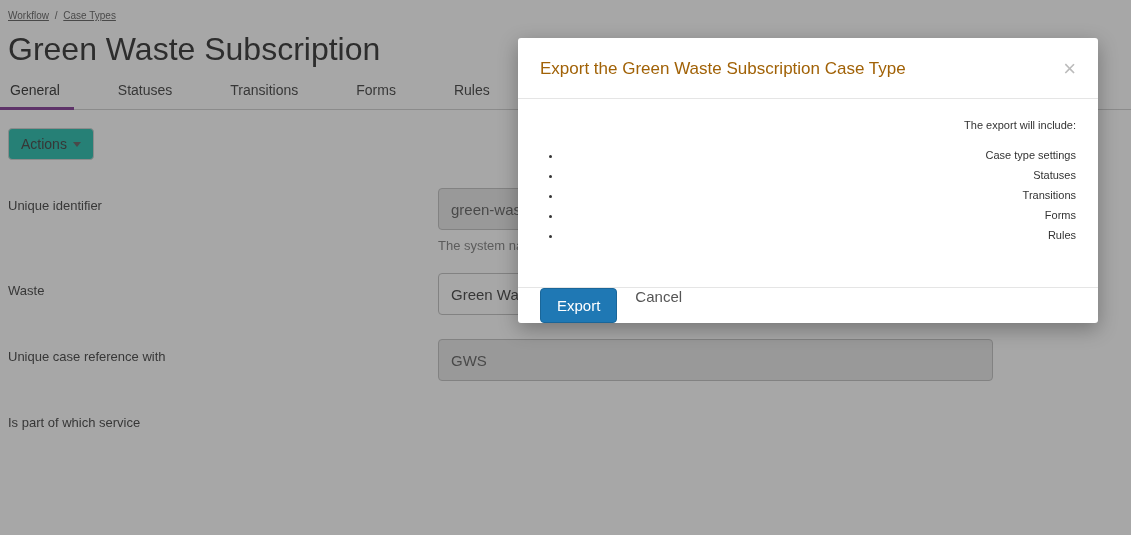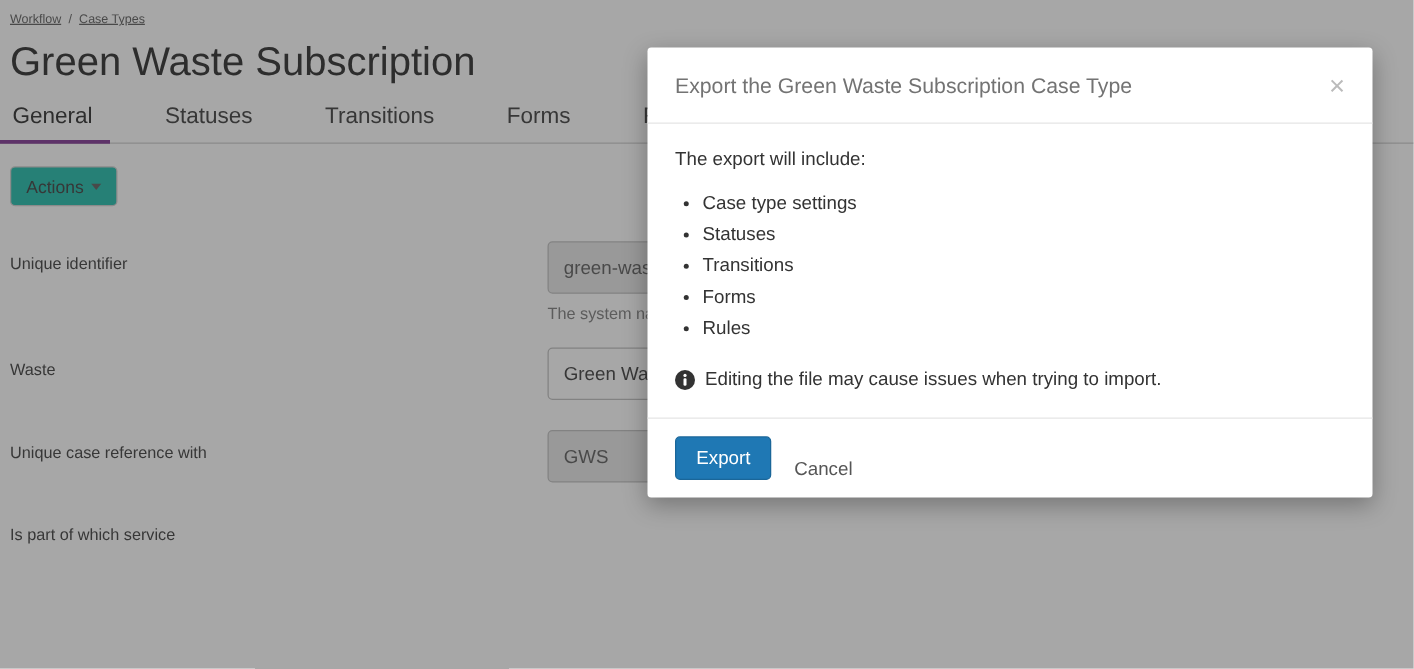--- a/index.html
+++ b/index.html
@@ -9,21 +9,21 @@
 
   
   .breadcrumb { padding: 10px 8px 6px; font-size: 10px; color: #555; }
   .breadcrumb a { color: #555; text-decoration: underline; cursor: pointer; }
   .breadcrumb .sep { margin: 0 3px; color: #555; }
 
   h1.page-title { font-size: 32px; font-weight: 400; padding: 4px 8px 14px; color: #222; }
 
   
   .tabs { display: flex; gap: 54px; padding: 0 8px; border-bottom: 1px solid #ccc; }
-  .tab { font-size: 18px; color: #333; padding: 0 2px 11px; cursor: pointer; position: relative; }
+  .tab { font-size: 14px; color: #333; padding: 0 2px 11px; cursor: pointer; position: relative; }
   .tab.active { color: #222; }
   .tab.active::after { content: ""; position: absolute; left: -12px; right: -12px; bottom: -1px; height: 3px; background: #7b2d8e; }
 
   
   .toolbar { padding: 18px 8px 8px; }
   .btn-default { display: inline-flex; align-items: center; gap: 4px; background: #14b8a6; border: 1px solid #ccc; border-radius: 4px; padding: 7px 12px; font-size: 14px; color: #333; cursor: pointer; }
   .caret-down { width: 0; height: 0; border-left: 4px solid transparent; border-right: 4px solid transparent; border-top: 5px solid #555; margin-left: 2px; }
 
   
   .form { padding: 20px 8px 0; }
@@ -36,29 +36,29 @@
   .help-text { font-size: 13px; color: #777; margin-top: 8px; }
   .select-input { display: flex; align-items: center; justify-content: space-between; cursor: pointer; }
   .select-caret { width: 0; height: 0; border-left: 6px solid transparent; border-right: 6px solid transparent; border-top: 7px solid #333; }
 
   
   .overlay { position: absolute; inset: 0; background: rgba(60,60,60,0.45); }
 
   
   .modal { position: absolute; top: 38px; left: 518px; width: 580px; background: #fff; border-radius: 3px; box-shadow: 0 6px 20px rgba(0,0,0,.3); }
   .modal-header { display: flex; align-items: center; justify-content: space-between; padding: 20px 22px 18px; border-bottom: 1px solid #e5e5e5; }
-  .modal-title { font-size: 17px; font-weight: 400; color: #737373; }
+  .modal-title { font-size: 17px; font-weight: 400; color: #a16207; }
   .close-x { font-size: 22px; line-height: 1; color: #bbb; cursor: pointer; font-weight: 300; }
-  .modal-body { padding: 20px 22px 22px; font-size: 15px; color: #333; }
+  .modal-body { padding: 20px 22px 22px; font-size: 11px; color: #333; text-align: right; }
   .modal-body p { margin-bottom: 14px; }
   .modal-body ul { list-style: disc; padding-left: 22px; margin-bottom: 20px; }
   .modal-body li { padding: 4px 0; }
   .info-row { display: flex; align-items: center; gap: 8px; }
   .info-icon { width: 16px; height: 16px; flex-shrink: 0; }
-  .modal-footer { border-top: 1px solid #e5e5e5; padding: 14px 22px; display: flex; align-items: flex-end; gap: 18px; }
+  .modal-footer { border-top: 1px solid #e5e5e5; padding: 0 22px; display: flex; align-items: flex-start; gap: 18px; }
   .btn-primary { background: #1f78b4; color: #fff; border: 1px solid #1a6699; border-radius: 4px; padding: 8px 16px; font-size: 15px; cursor: pointer; }
   .btn-link { color: #555; font-size: 15px; cursor: pointer; background: none; border: none; }
 </style>
 </head>
 <body>
 
 <div class="page">
 
   <div class="breadcrumb">
     <a>Workflow</a>
@@ -122,28 +122,20 @@
     </div>
     <div class="modal-body">
       <p>The export will include:</p>
       <ul>
         <li>Case type settings</li>
         <li>Statuses</li>
         <li>Transitions</li>
         <li>Forms</li>
         <li>Rules</li>
       </ul>
-      <div class="info-row">
-        <svg class="info-icon" viewBox="0 0 16 16">
-          <circle cx="8" cy="8" r="8" fill="#333"></circle>
-          <circle cx="8" cy="4.3" r="1.3" fill="#fff"></circle>
-          <rect x="6.8" y="6.5" width="2.4" height="6" rx="1" fill="#fff"></rect>
-        </svg>
-        <span>Editing the file may cause issues when trying to import.</span>
-      </div>
     </div>
     <div class="modal-footer">
       <button class="btn-primary">Export</button>
       <button class="btn-link">Cancel</button>
     </div>
   </div>
 
 </div>
 
 </body></html>

